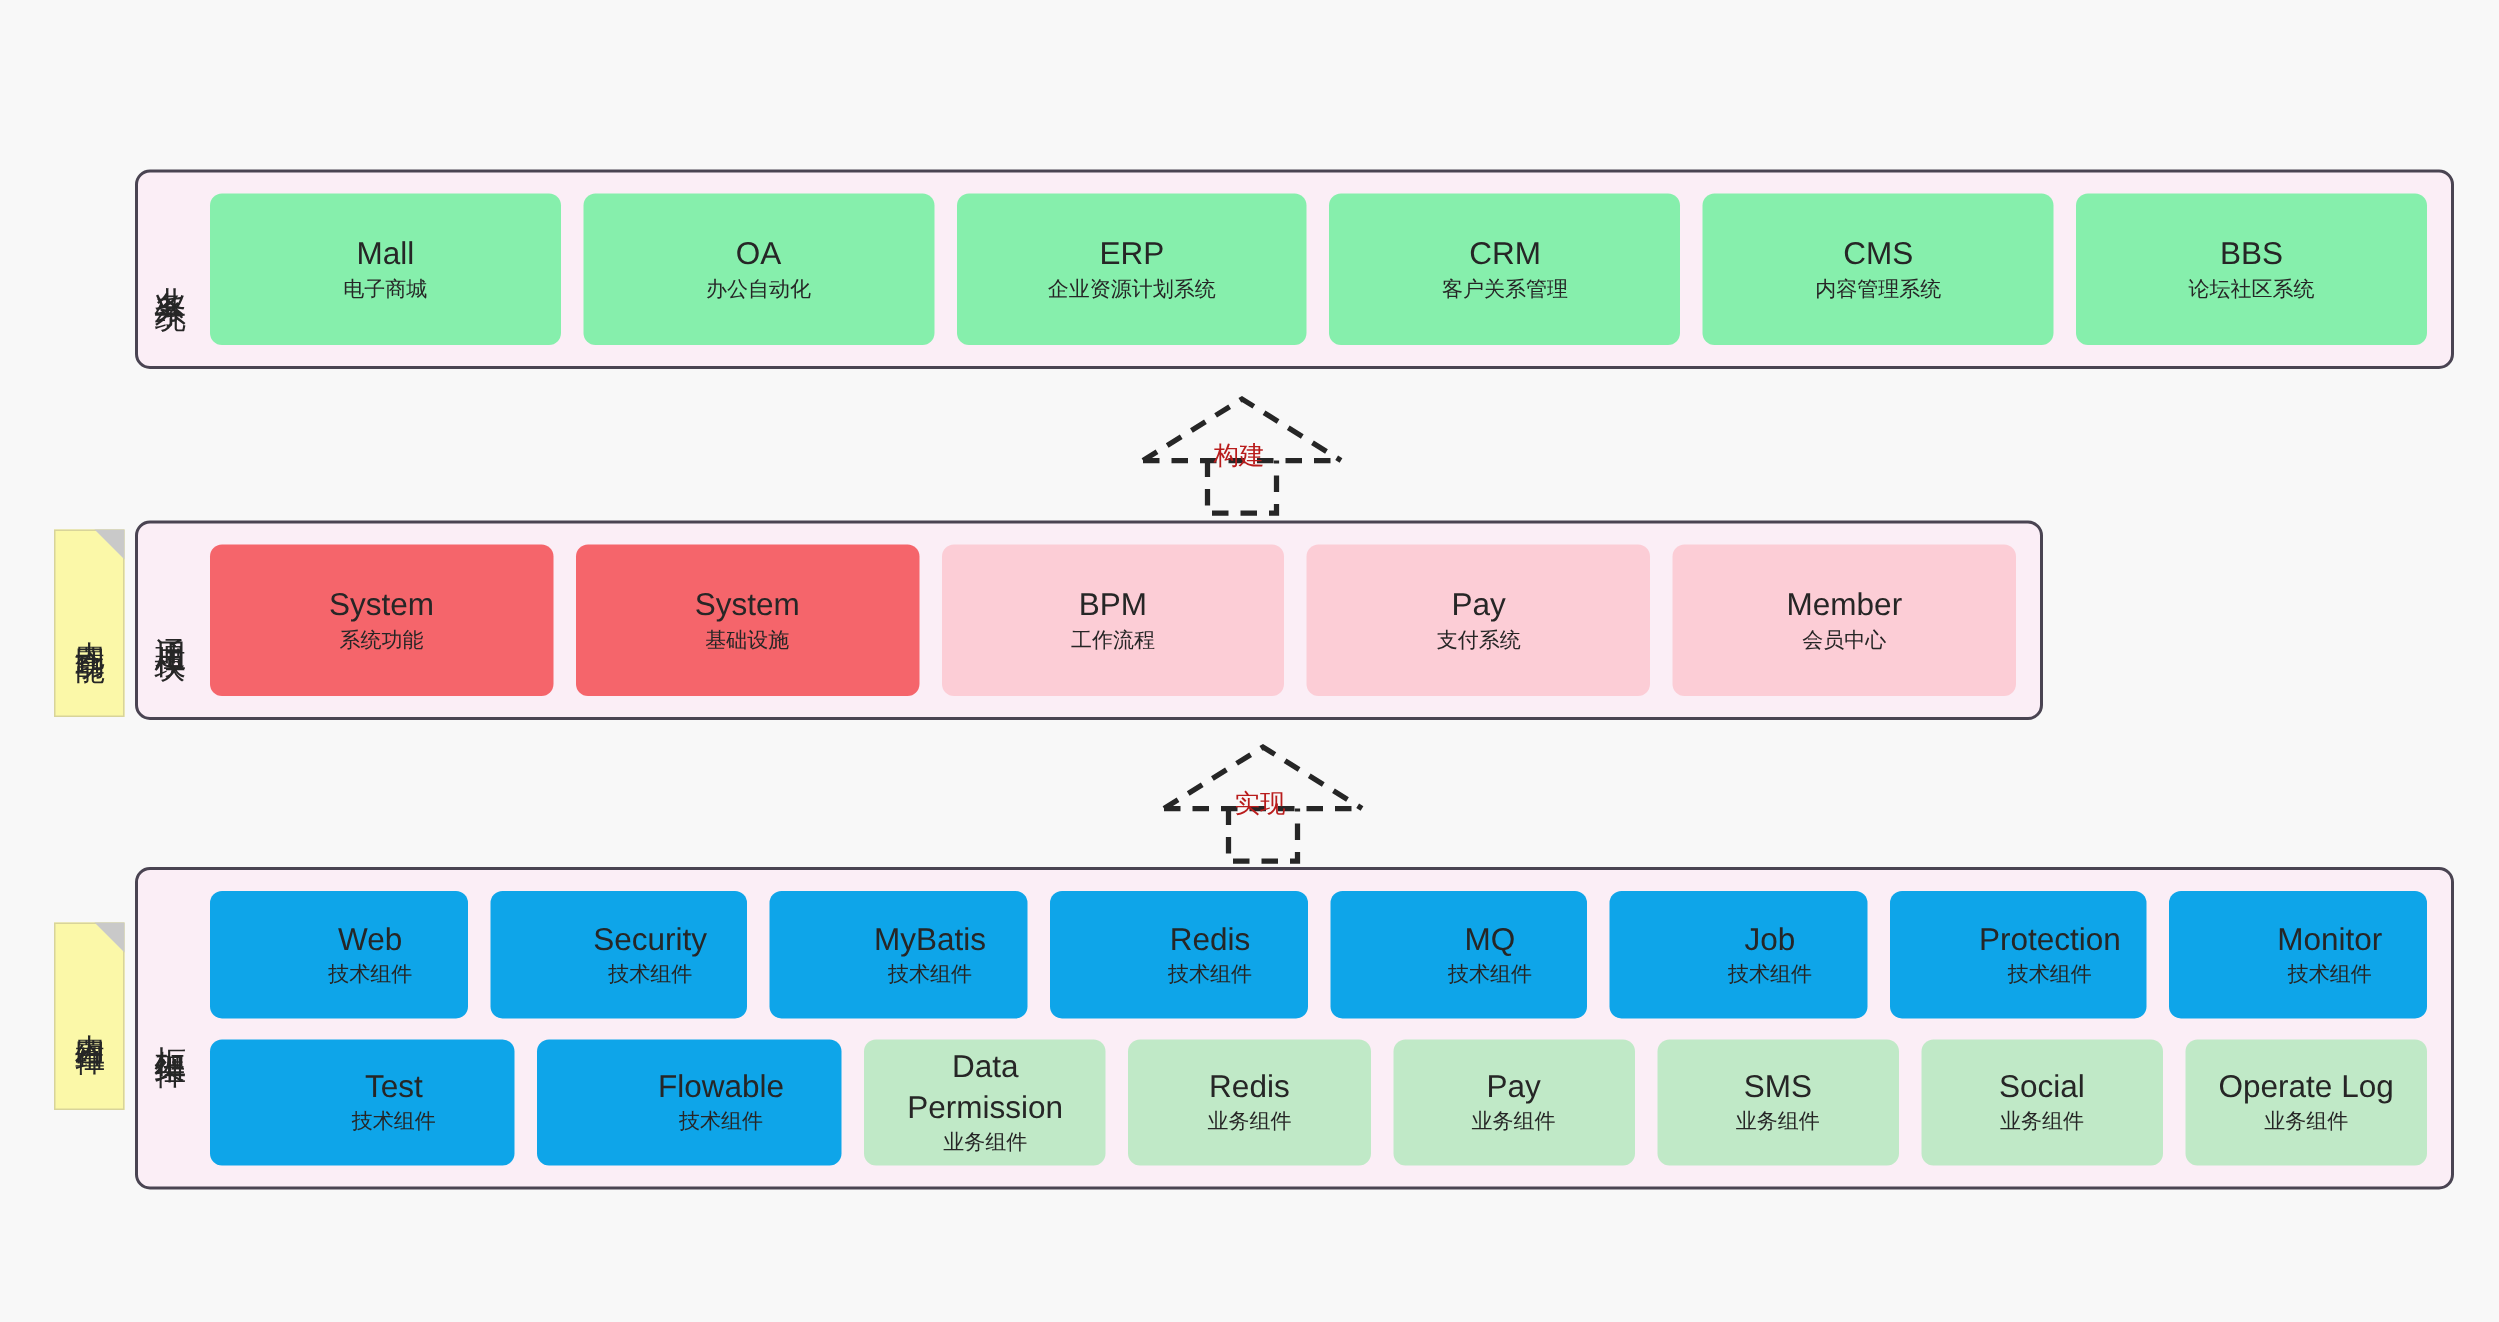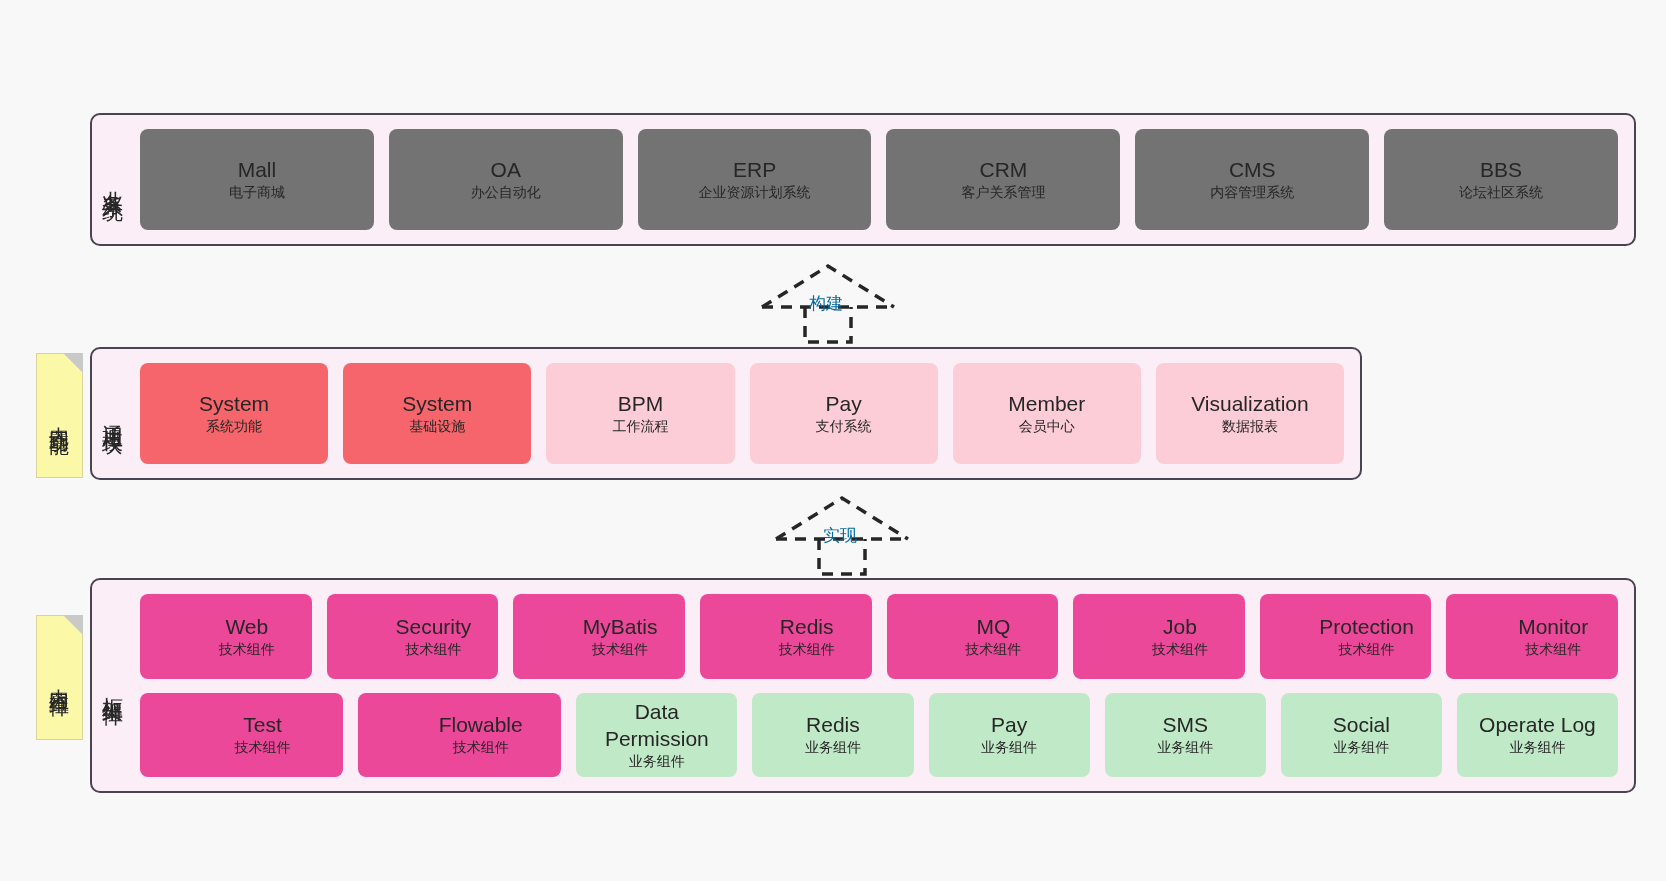--- a/index.html
+++ b/index.html
@@ -66,24 +66,24 @@
     line-height: 1.28;
     padding: 4px 6px;
   }
   .card .t {
     font-size: 21px;
     white-space: normal;
   }
   .card .s {
     font-size: 14px;
   }
-  .c-blue    { background: #737373; align-items: center; }
+  .c-blue    { background: #86efac; align-items: center; }
   .c-red     { background: #f5656b; }
   .c-pink    { background: #fccdd6; }
-  .c-green   { background: #ec4899; padding-left: 48px; }
+  .c-green   { background: #0ea5e9; padding-left: 48px; }
   .c-lgreen  { background: #c0e9c7; }
 
   
   .note {
     position: absolute;
     background: #fbf8a8;
     border: 1px solid #d8d49a;
     font-size: 20px;
     color: #262626;
     display: flex;
@@ -103,21 +103,21 @@
     border-top: 20px solid #c9c9c9;
     border-left: 20px solid transparent;
   }
 
   
   .arrow { position: absolute; }
   .arrow svg { display: block; overflow: visible; }
   .arrow-label {
     position: absolute;
     font-size: 17px;
-    color: #0369a1;
+    color: #b91c1c;
     background: transparent;
     white-space: nowrap;
     pointer-events: none;
   }
 </style>
 </head>
 <body>
 
 <div id="canvas">
 
@@ -185,24 +185,20 @@
           <span class="s">工作流程</span>
         </div>
         <div class="card c-pink">
           <span class="t">Pay</span>
           <span class="s">支付系统</span>
         </div>
         <div class="card c-pink">
           <span class="t">Member</span>
           <span class="s">会员中心</span>
         </div>
-        <div class="card c-pink">
-          <span class="t">Visualization</span>
-          <span class="s">数据报表</span>
-        </div>
       </div>
     </div>
   </div>
 
   <div class="arrow" style="left:772px; top:494px; width:150px; height:82px;">
     <svg width="150" height="82" viewBox="0 0 150 82" aria-hidden="true">
       <g fill="none" stroke="#262626" stroke-width="3.5" stroke-dasharray="11,8">
         <path d="M4 45 L70 4 L136 45" stroke-linejoin="miter"></path>
         <path d="M4 45 L136 45"></path>
         <path d="M47 45 L47 80 L93 80 L93 45"></path>

